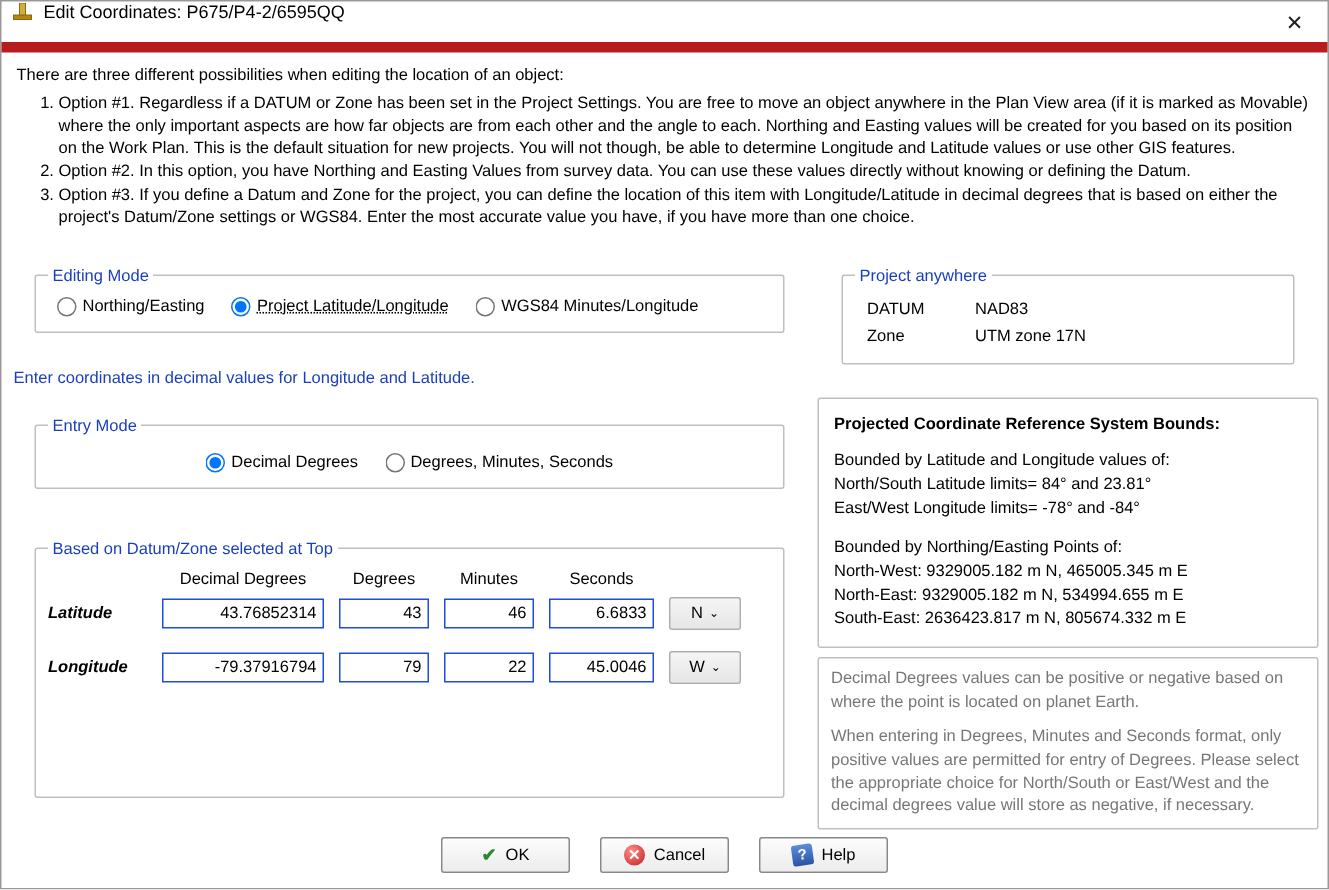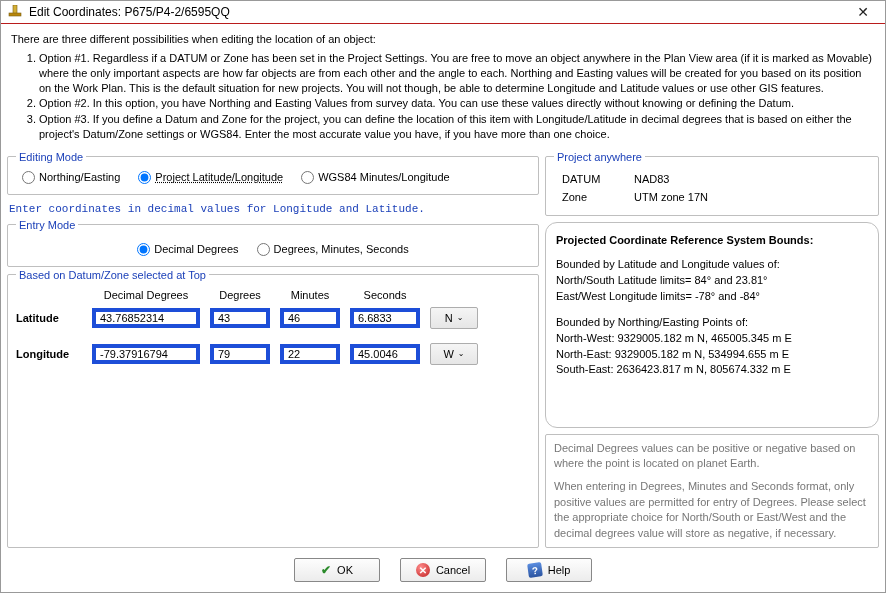--- a/index.html
+++ b/index.html
@@ -13,25 +13,24 @@
   .window {
     width: 886px;
     height: 593px;
     border: 1px solid #999;
     background: #fff;
     display: flex;
     flex-direction: column;
     position: relative;
   }
   .titlebar {
-    height: 23px;
+    height: 34px;
     display: flex;
-    align-items: center;
     padding: 0 4px 0 6px;
-    border-bottom: 1px solid #b91c1c;
+    border-bottom: 7px solid #b91c1c;
   }
   .titlebar-icon {
     width: 16px; height: 16px;
     margin-right: 6px;
     display: flex; align-items: center; justify-content: center;
   }
   .titlebar-text { flex: 1; font-size: 12px; }
   .close-btn { width: 36px; height: 100%; display:flex; align-items:center; justify-content:center; font-size: 14px; color:#222; cursor:pointer;}
   .intro {
     padding: 8px 10px 4px 10px;
@@ -45,70 +44,71 @@
     flex: 1;
     padding: 4px 6px 2px 6px;
     gap: 6px;
     min-height: 0;
   }
   .left-col { flex: 0 0 532px; display:flex; flex-direction:column; gap: 2px;}
   .right-col { flex: 1; display:flex; flex-direction:column; gap: 6px;}
   fieldset {
     border: 1px solid #bfbfbf;
     border-radius: 2px;
-    margin: 0;
+    margin: 16px;
     padding: 6px 8px 8px 8px;
     min-width: 0;
   }
   fieldset > legend {
     color: #1a3fb8;
     font-size: 11px;
     padding: 0 3px;
   }
   .radio-row { display:flex; align-items:flex-start; gap: 18px; padding: 2px 6px;}
   .radio-item { display:inline-flex; align-items:center; gap:4px; cursor:pointer;}
   .radio-item input { margin:0; cursor:pointer; }
-  .instr-blue { color:#1a3fb8; margin: 6px 2px 2px 2px; font-size:11px;font-family:Liberation Mono, monospace; }
+  .instr-blue { color:#1a3fb8; margin: 6px 2px 2px 2px; font-size:11px; }
   .entry-wrap { display:flex; justify-content:center; padding-top:4px; }
   .coord-grid { width:100%; }
   .coord-header, .coord-row {
     display:grid;
     grid-template-columns: 66px 108px 60px 60px 70px 48px;
     gap: 10px;
     align-items:center;
     padding: 2px 0;
   }
   .coord-header { text-align:center; margin-bottom:2px;}
   .coord-header .dd-head { grid-column: 2; }
-  .rowlabel { font-weight:bold; }
+  .rowlabel { font-weight:bold;font-style:italic; }
   .coord-row input[type=text] {
     height: 20px;
     padding: 1px 4px;
     font-size: 11px;
-    border: 4px solid #1d4ed8;
+    border: 1px solid #1d4ed8;
     width: 100%;
+    text-align: right;
   }
   .drop {
     height: 22px;
     width: 48px;
     border: 1px solid #adadad;
     border-radius: 2px;
     background: linear-gradient(#f5f5f5,#e6e6e6);
     display:flex; align-items:center; justify-content:center;
     gap: 4px;
     cursor:pointer;
     font-size: 11px;
   }
   .drop .chev { font-size: 8px; }
   .proj-settings table { font-size: 11px; }
   .proj-settings td { padding: 2px 6px; }
   .proj-settings td:first-child { font-weight:normal; width: 70px;}
   .bounds-box {
     border: 1px solid #bfbfbf;
-    border-radius: 12px;
+    border-radius: 2px;
     padding: 10px 10px;
     font-size: 11px;
     line-height: 1.45;
     flex: 1;
   }
   .bounds-title { font-weight:bold; margin-bottom:8px; }
   .note-box {
     border: 1px solid #bfbfbf;
     border-radius: 2px;
     padding: 6px 8px;

